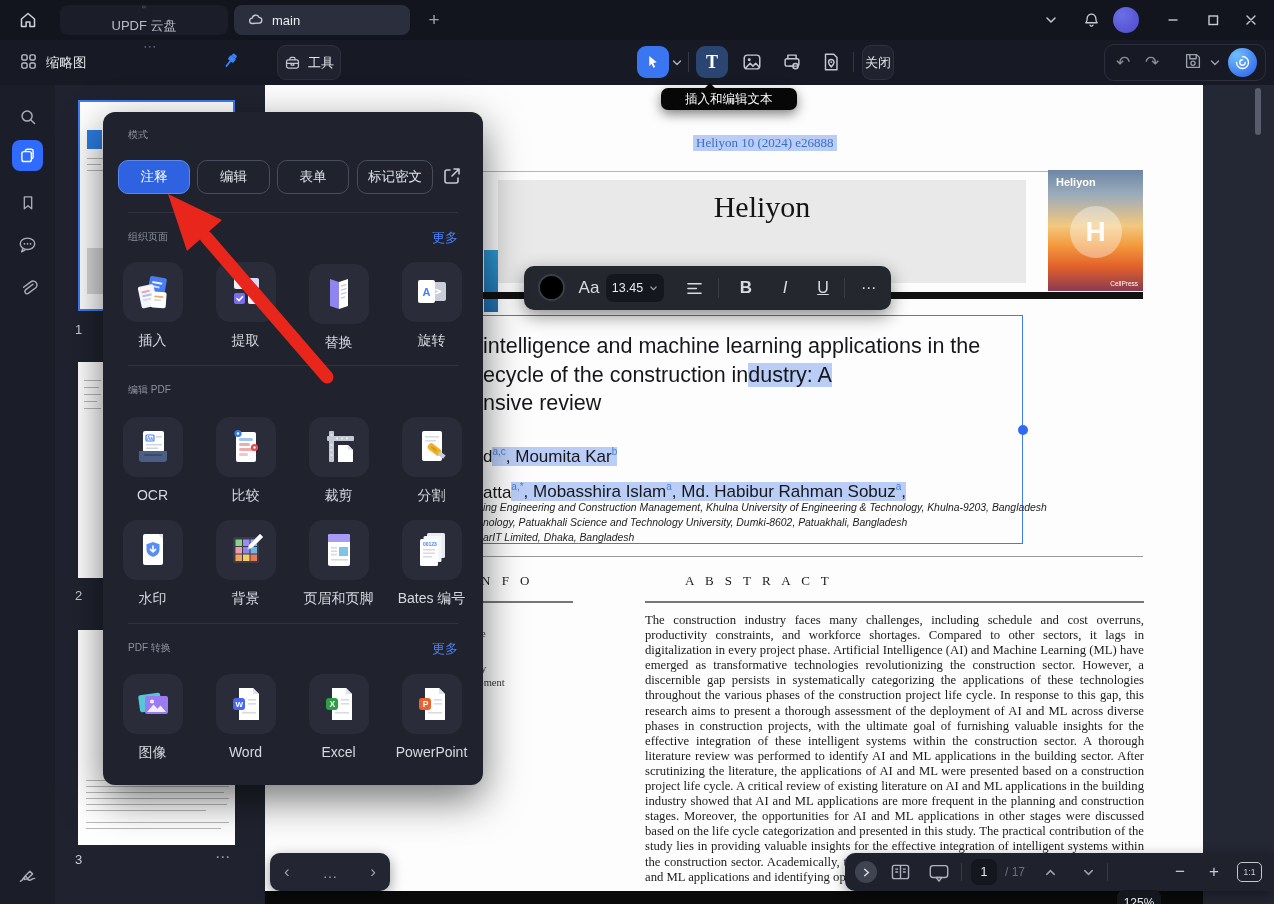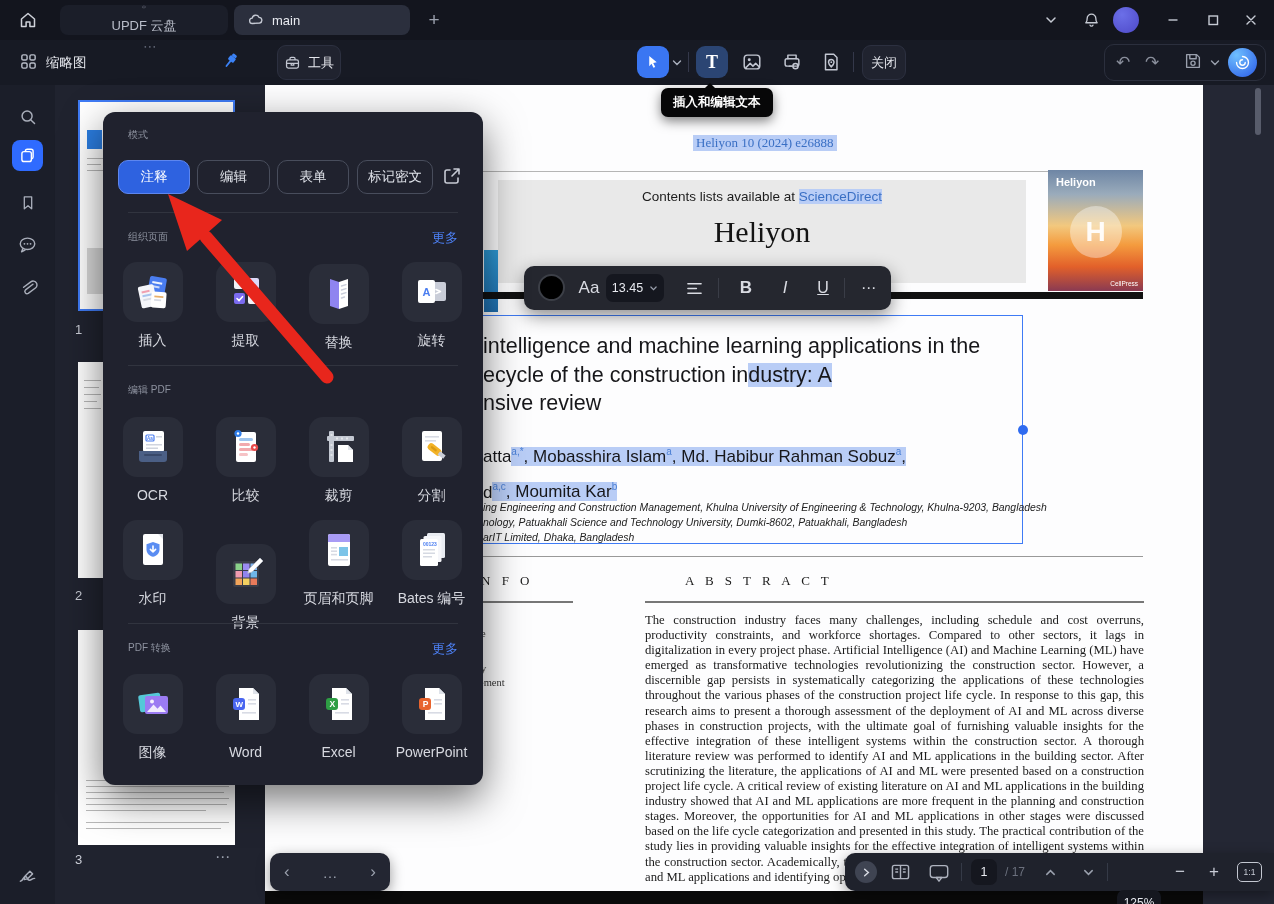--- a/index.html
+++ b/index.html
@@ -12,21 +12,21 @@
   .tab.active{background:#2b2f3d;color:#e8eaf0;}
   .tab.idle{background:#1b1e29;}
   .winbtn{position:absolute;top:8px;width:26px;height:24px;display:flex;align-items:center;justify-content:center;cursor:default;}
   
   .ribbon{position:absolute;left:0;top:40px;width:1274px;height:45px;background:#171a24;}
   .toolbtn{position:absolute;display:flex;align-items:center;justify-content:center;border-radius:9px;}
   .tile{width:32px;height:32px;border-radius:9px;display:flex;align-items:center;justify-content:center;}
   .sep-v{position:absolute;width:1px;height:20px;background:#34384a;}
   .label-btn{background:#20232f;border:1px solid #2c3040;color:#e4e6ec;font-size:13px;}
   
-  .tooltip{position:absolute;left:661px;top:88px;height:29px;background:#070708;border-radius:7px;color:#fff;font-size:12.5px;display:flex;align-items:center;padding:0 12px;z-index:70;box-shadow:0 4px 12px rgba(0,0,0,.5);font-weight:bold;}
+  .tooltip{position:absolute;left:661px;top:88px;height:22px;background:#070708;border-radius:7px;color:#fff;font-size:12.5px;display:flex;align-items:center;padding:0 24px;z-index:70;box-shadow:0 4px 12px rgba(0,0,0,.5);}
   .tooltip:before{content:"";position:absolute;top:-5px;left:44px;border:5px solid transparent;border-bottom-color:#070708;border-top:none;}
   
   .sidebar{position:absolute;left:0;top:85px;width:55px;height:819px;background:#1b1e29;}
   .side-ic{position:absolute;left:12px;width:31px;height:31px;display:flex;align-items:center;justify-content:center;border-radius:8px;}
   .side-ic.active{background:#2f6bff;}
   
   .thumbpanel{position:absolute;left:55px;top:85px;width:210px;height:819px;background:#20232f;}
   .thumb{position:absolute;left:23px;width:157px;background:#fff;}
   .pagenum{position:absolute;left:20px;color:#c9ccd5;font-size:13px;}
   .mini-line{position:absolute;background:#b9b9b9;height:1px;}
@@ -191,21 +191,21 @@
     <div class="abs tile" style="left:815px;top:6px;">
       <svg width="22" height="22" viewBox="0 0 24 24">
           <g fill="none" stroke="#c3c7d2" stroke-width="1.6" stroke-linecap="round" stroke-linejoin="round">
             <path d="M6 3.5h9l3.5 3.5v13.5H6z"></path>
             <path d="M12.3 9.3a3 3 0 013 3c0 2.1-3 5-3 5s-3-2.9-3-5a3 3 0 013-3z"></path>
           </g>
           <circle cx="12.3" cy="12.2" r="1" fill="#c3c7d2"></circle>
         </svg>
     </div>
     <div class="sep-v" style="left:853px;top:12px;"></div>
-    <div class="toolbtn label-btn" style="left:862px;top:5px;width:44px;height:35px;">
+    <div class="toolbtn label-btn" style="left:862px;top:5px;width:32px;height:35px;">
       <span>关闭</span>
     </div>
 
     <div class="abs" style="left:1104px;top:4px;width:162px;height:37px;border:1px solid #2b2f3d;border-radius:10px;"></div>
     <div class="abs" style="left:1110px;top:9px;width:26px;height:26px;display:flex;align-items:center;justify-content:center;color:#8a8f9c;font-size:17px;">
         <span>↶</span>
       </div>
     <div class="abs" style="left:1139px;top:9px;width:26px;height:26px;display:flex;align-items:center;justify-content:center;color:#8a8f9c;font-size:17px;">
         <span>↷</span>
       </div>
@@ -318,23 +318,20 @@
     <div class="abs" style="left:160px;top:763px;color:#9aa0ad;font-size:15px;letter-spacing:1px;"><span>⋯</span></div>
   </div>
 
   <div class="pdf-layer">
     <div class="serif hl link-blue abs" style="left:428px;top:50px;font-size:13px;padding:0 3px;">Heliyon 10 (2024) e26888</div>
     <div class="rule" style="left:218px;top:86px;width:660px;height:1px;background:#b5b5b5;"></div>
 
     <div class="abs" style="left:219px;top:165px;width:14px;height:62px;background:linear-gradient(180deg,#2e9ad6,#1f6fb0);"></div>
 
     <div class="abs" style="left:233px;top:95px;width:528px;height:103px;background:#e9e9e9;">
-      <div class="serif" style="text-align:center;margin-top:9px;font-size:13.5px;color:#1c1c1c;">
-        <span>Contents lists available at </span><span class="hl link-blue">ScienceDirect</span>
-      </div>
       <div class="serif" style="text-align:center;margin-top:10px;font-size:30px;color:#141414;">Heliyon</div>
     </div>
 
     <div class="abs" style="left:783px;top:85px;width:95px;height:121px;background:linear-gradient(180deg,#6e86a5 0%,#9aabbb 20%,#f2c87e 46%,#f49b3e 62%,#e2602a 80%,#8a3a52 100%);">
       <div style="position:absolute;left:8px;top:6px;color:#fff;font-size:11px;font-weight:bold;">Heliyon</div>
       <div style="position:absolute;left:50%;top:62px;transform:translate(-50%,-50%);width:52px;height:52px;border-radius:50%;background:rgba(255,255,255,.38);display:flex;align-items:center;justify-content:center;">
         <span style="color:rgba(255,255,255,.92);font-size:28px;font-weight:bold;">H</span>
       </div>
       <div style="position:absolute;right:5px;bottom:4px;color:#fff;font-size:6.5px;">CellPress</div>
     </div>
@@ -342,22 +339,22 @@
     <div class="rule" style="left:218px;top:207px;width:660px;height:7px;background:#111;"></div>
 
     <div class="edit-box">
       <div class="edit-handle"></div>
       <div class="abs serif doc-title" style="left:5px;top:16px;">
         <div><span>intelligence and machine learning applications in the</span></div>
         <div><span>ecycle of the construction in</span><span class="hl">dustry: A</span></div>
         <div><span>nsive review</span></div>
       </div>
       <div class="abs serif authors" style="left:5px;top:120px;">
+        <div><span>d</span><span class="hl"><sup>a,c</sup><span>, Moumita Kar</span><sup>b</sup></span></div>
         <div><span>atta</span><span class="hl"><sup>a,*</sup><span>, Mobasshira Islam</span><sup>a</sup><span>, Md. Habibur Rahman Sobuz</span><sup>a</sup><span>,</span></span></div>
-        <div><span>d</span><span class="hl"><sup>a,c</sup><span>, Moumita Kar</span><sup>b</sup></span></div>
       </div>
       <div class="abs serif affil" style="left:5px;top:184px;">
         <div>ing Engineering and Construction Management, Khulna University of Engineering &amp; Technology, Khulna-9203, Bangladesh</div>
         <div>nology, Patuakhali Science and Technology University, Dumki-8602, Patuakhali, Bangladesh</div>
         <div>arIT Limited, Dhaka, Bangladesh</div>
       </div>
     </div>
 
     <div class="rule" style="left:218px;top:471px;width:660px;height:1px;background:#999;"></div>
 
@@ -564,21 +561,21 @@
       <div class="gtile">
           <svg width="44" height="44" viewBox="0 0 44 44">
         <rect x="12" y="6" width="20" height="31" rx="2" fill="#fff"></rect>
             <path d="M27 6l5 5v-5z" fill="#e2e5eb"></path>
         <path d="M22 14l6.5 2.2v5.2c0 4.2-3.4 6.4-6.5 7.4-3.1-1-6.5-3.2-6.5-7.4v-5.2z" fill="#5a8df2"></path>
         <path d="M22 18v6M19.4 21.4L22 24l2.6-2.6" stroke="#fff" stroke-width="1.6" fill="none" stroke-linecap="round" stroke-linejoin="round"></path>
       </svg>
         </div>
       <div class="glabel">水印</div>
     </div>
-    <div class="gitem" style="left:96px;top:432px;">
+    <div class="gitem" style="left:96px;top:408px;">
       <div class="gtile">
           <svg width="44" height="44" viewBox="0 0 44 44">
         <rect x="9" y="9" width="26" height="26" rx="2" fill="#3a3d48"></rect>
         <rect x="11.5" y="11.5" width="6.5" height="6.5" fill="#8ad18a"></rect>
             <rect x="19" y="11.5" width="6.5" height="6.5" fill="#9b8cf2"></rect>
             <rect x="26.5" y="11.5" width="6.5" height="6.5" fill="#7db3f0"></rect>
         <rect x="11.5" y="19" width="6.5" height="6.5" fill="#f09bb0"></rect>
             <rect x="19" y="19" width="6.5" height="6.5" fill="#8f84ee"></rect>
             <rect x="26.5" y="19" width="6.5" height="6.5" fill="#6fb6e8"></rect>
         <rect x="11.5" y="26.5" width="6.5" height="6.5" fill="#f2a45a"></rect>

